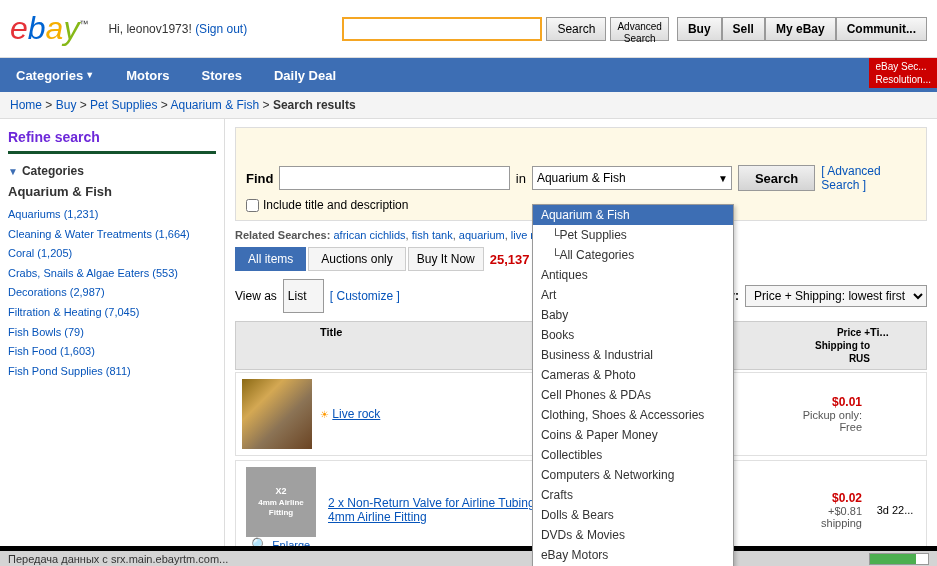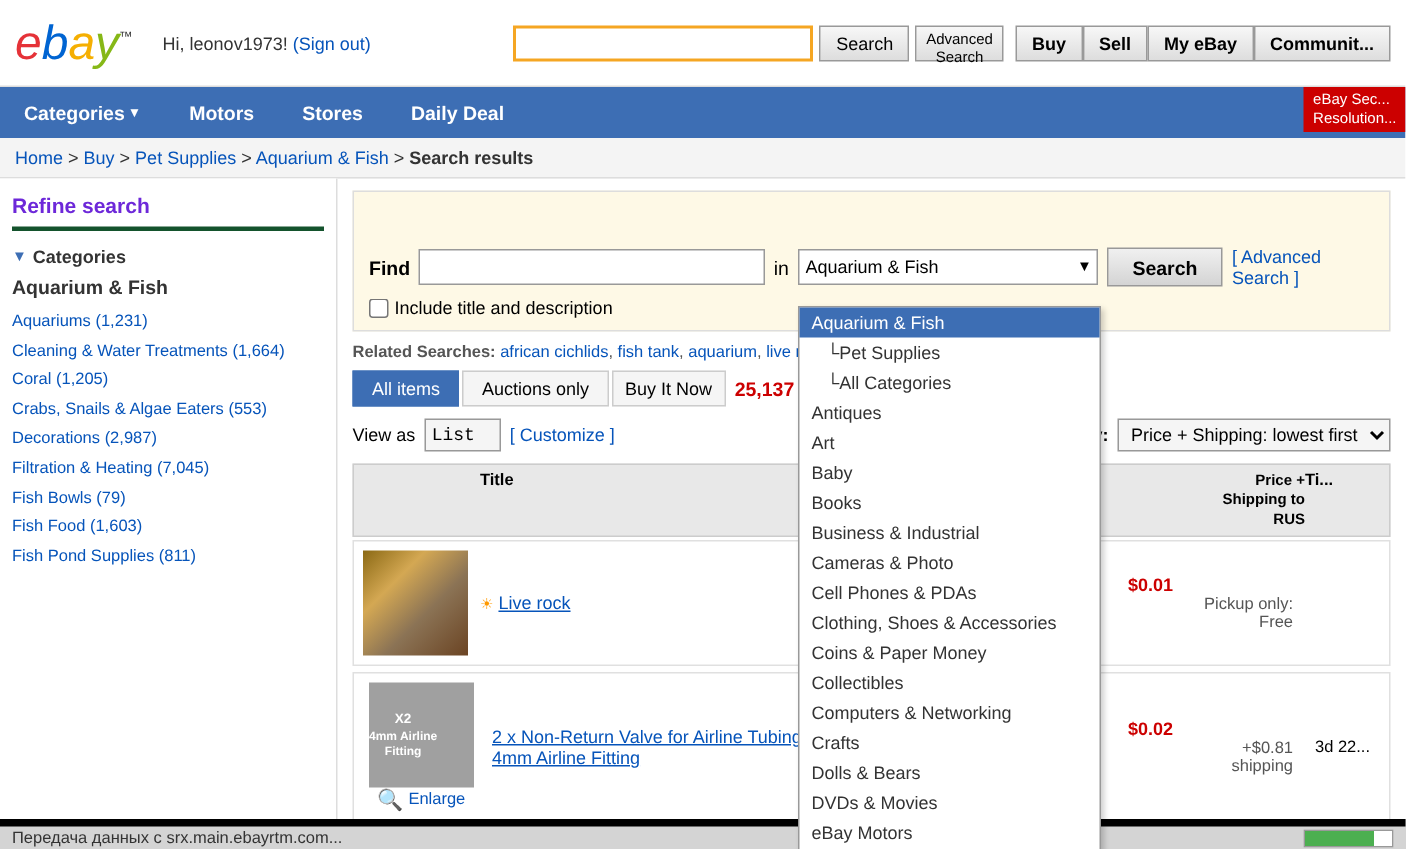--- a/index.html
+++ b/index.html
@@ -76,36 +76,36 @@
     .filter-tab.active { background: #3d6eb4; color: #fff; border-color: #3d6eb4; }
     .filter-tab-buy { padding: 4px 8px; border: 1px solid #ccc; background: #f5f5f5; cursor: pointer; font-size: 12px; }
     .results-count { font-size: 13px; font-weight: bold; color: #333; }
     .results-count span { color: #c00; }
     .save-link { color: #0654ba; text-decoration: none; font-size: 12px; }
 
     
     #view-bar { display: flex; align-items: center; gap: 6px; margin-bottom: 8px; }
     .view-label { font-size: 12px; }
     .view-select-wrapper { position: relative; display: inline-block; }
-    .view-select { height: 22px; border: 1px solid #999; padding: 1px 4px; font-size: 12px; background: #f5f5f5; padding-right: 16px; appearance: none; cursor: pointer; font-family: Liberation Mono, monospace; }
+    .view-select { height: 34px; border: 1px solid #999; padding: 1px 4px; font-size: 12px; background: #f5f5f5; padding-right: 16px; appearance: none; cursor: pointer; }
     .customize-link { color: #0654ba; text-decoration: none; font-size: 12px; }
     #sort-bar { display: flex; align-items: center; gap: 6px; margin-left: auto; }
     .sort-label { font-size: 12px; font-weight: bold; }
     .sort-select { height: 22px; border: 1px solid #999; padding: 1px 4px; font-size: 12px; background: #f5f5f5; }
 
     
     .item-row { display: flex; align-items: center; border: 1px solid #e0e0e0; margin-bottom: 4px; padding: 6px; gap: 8px; background: #fff; }
     .item-thumb { width: 70px; height: 70px; background: #ddd; flex-shrink: 0; overflow: hidden; display: flex; align-items: center; justify-content: center; }
     .item-thumb-coral { background: linear-gradient(135deg, #8B6914 0%, #D4A853 30%, #8B7355 60%, #6B4423 100%); }
     .item-thumb-fitting { background: #b0b0b0; display: flex; align-items: center; justify-content: center; }
     .item-info { flex: 1; }
     .item-title { color: #0654ba; font-size: 12px; cursor: pointer; }
     .item-icon { color: #f90; font-size: 10px; }
     .item-bids { font-size: 11px; text-align: center; min-width: 60px; }
-    .item-price { font-size: 12px; font-weight: bold; color: #c00; min-width: 70px; text-align: left; }
+    .item-price { font-size: 12px; font-weight: bold; color: #c00; min-width: 70px; text-align: right; }
     .item-shipping { font-size: 11px; color: #555; }
     .item-time { font-size: 11px; min-width: 50px; text-align: center; }
     .paypal-icon { color: #003087; font-size: 10px; font-weight: bold; background: #f0f4ff; border: 1px solid #003087; padding: 1px 3px; border-radius: 3px; }
     .enlarge-link { color: #0654ba; font-size: 11px; text-decoration: none; display: flex; align-items: center; gap: 3px; }
     .magnify-icon { font-size: 14px; }
 
     
     #statusbar { position: fixed; bottom: 0; left: 0; right: 0; background: #d4d4d4; height: 20px; display: flex; align-items: center; padding: 0 8px; font-size: 11px; color: #333; border-top: 5px solid #000000; }
     #statusbar .progress { margin-left: auto; width: 60px; height: 12px; background: #fff; border: 1px solid #999; }
     #statusbar .progress-fill { height: 100%; background: #4CAF50; width: 80%; }
@@ -289,21 +289,21 @@
         <div class="item-bids">0 Bids</div>
         <div style="min-width:110px;text-align:right;">
           <div class="item-price">$0.01</div>
           <div class="item-shipping">Pickup only:<br>Free</div>
         </div>
         <div class="item-time"></div>
       </div>
 
       <div class="item-row">
         <div style="display:flex;flex-direction:column;align-items:center;width:78px;">
-          <div class="item-thumb item-thumb-fitting" style="width:70px;height:70px;background:#a0a0a0;display:flex;align-items:center;justify-content:flex-start;">
+          <div class="item-thumb item-thumb-fitting" style="width:70px;height:70px;background:#a0a0a0;display:flex;align-items:center;justify-content:center;">
             <div style="color:#fff;font-size:9px;font-weight:bold;text-align:center;line-height:1.2;">X2<br><span style="font-size:8px;">4mm Airline<br>Fitting</span></div>
           </div>
           <a href="#" class="enlarge-link">
             <span class="magnify-icon">🔍</span>
             <span>Enlarge</span>
           </a>
         </div>
         <div class="item-info">
           <a href="#" class="item-title">2 x Non-Return Valve for Airline Tubing<br>4mm Airline Fitting</a>
         </div>

